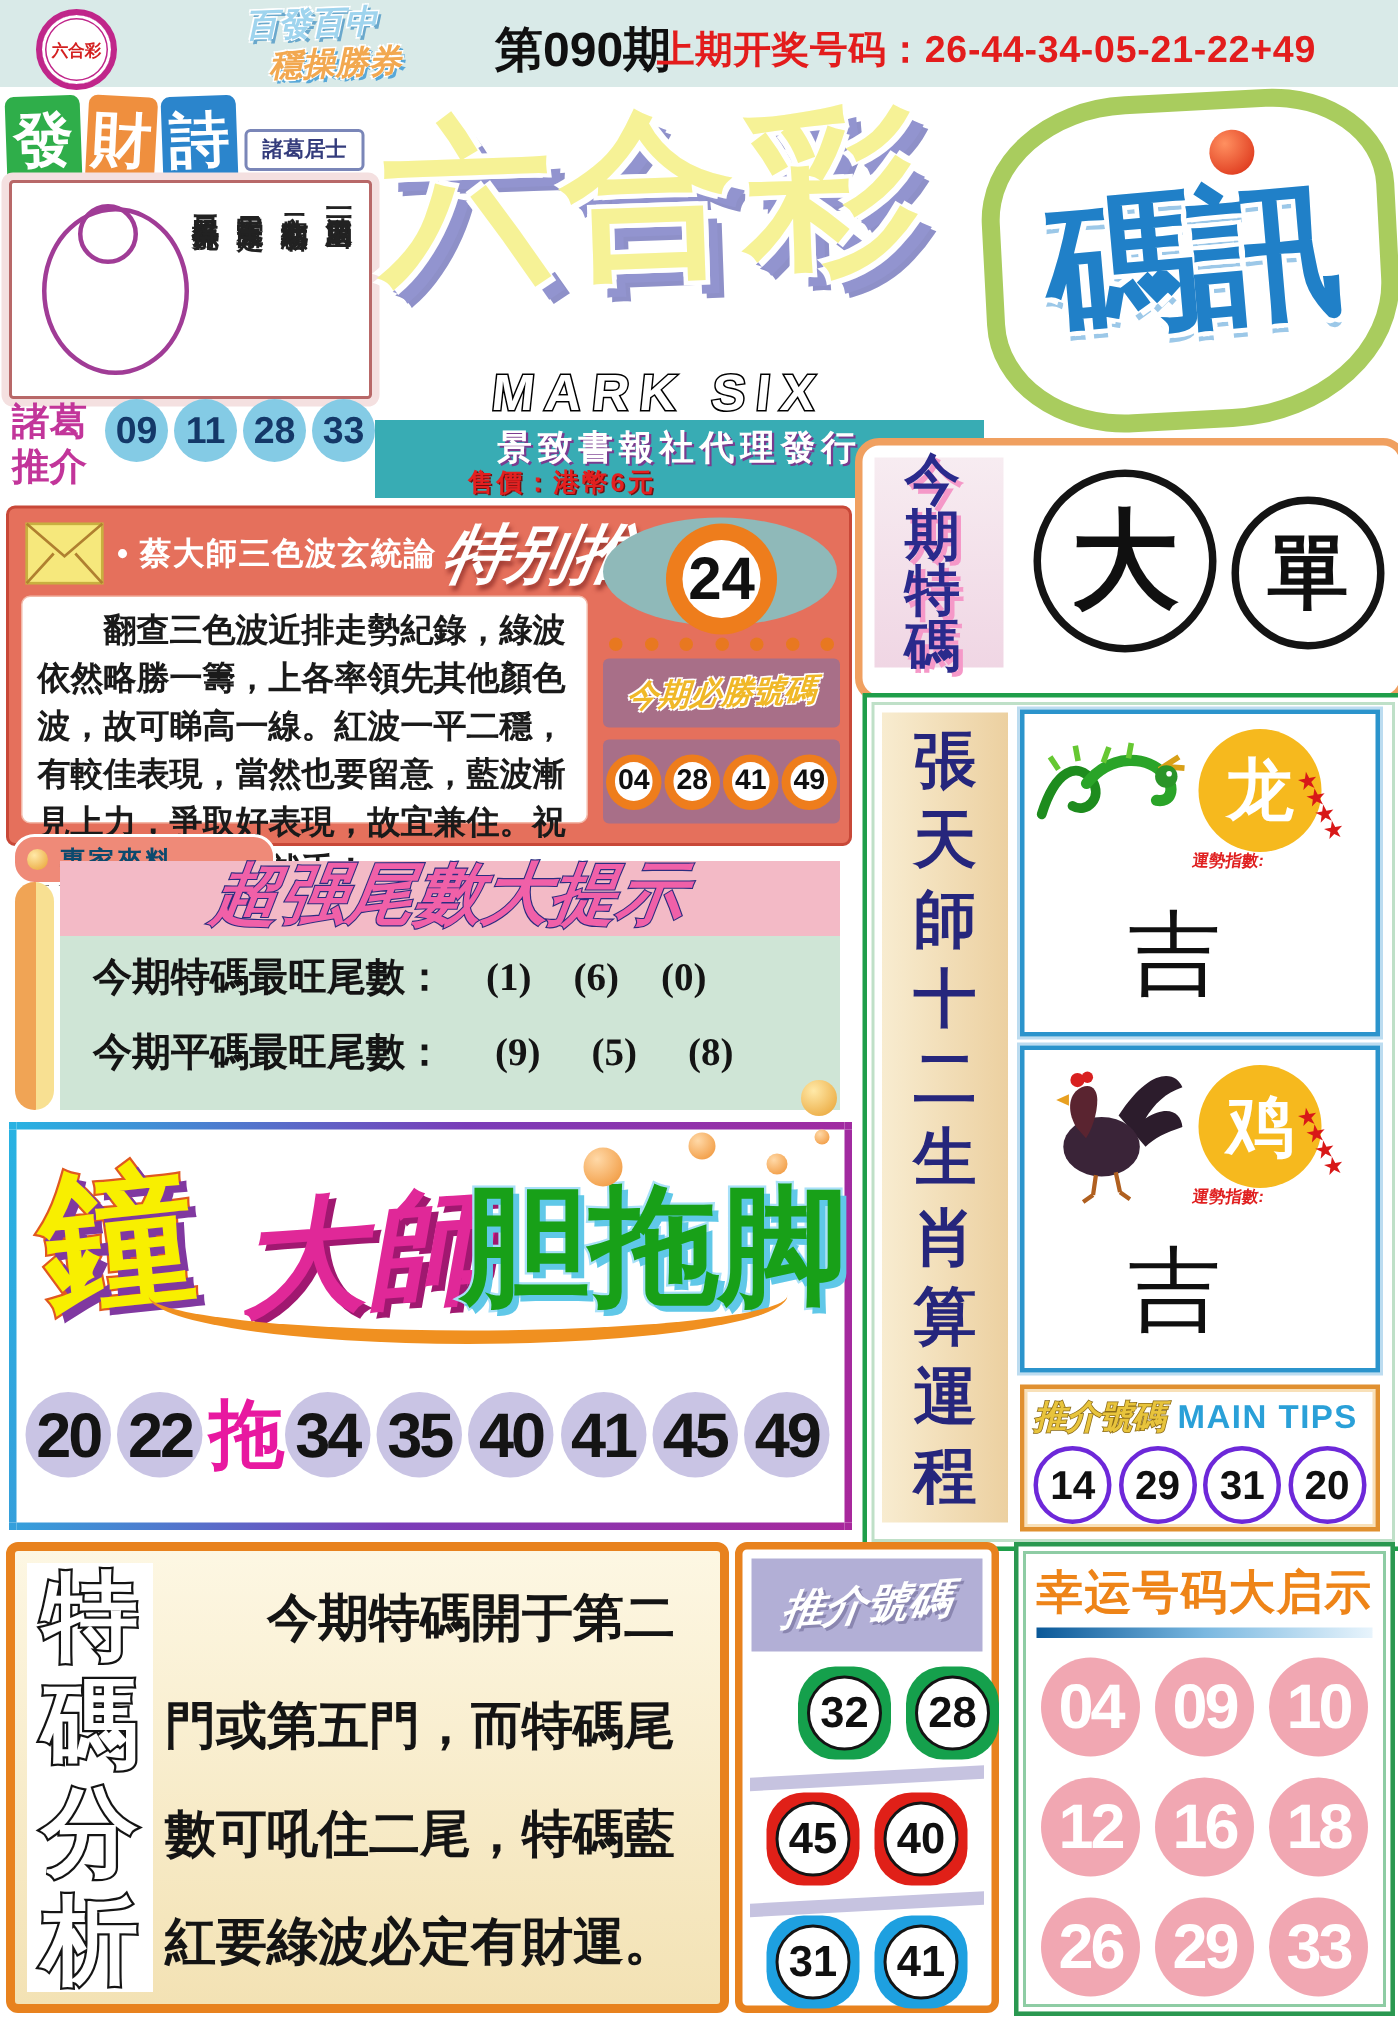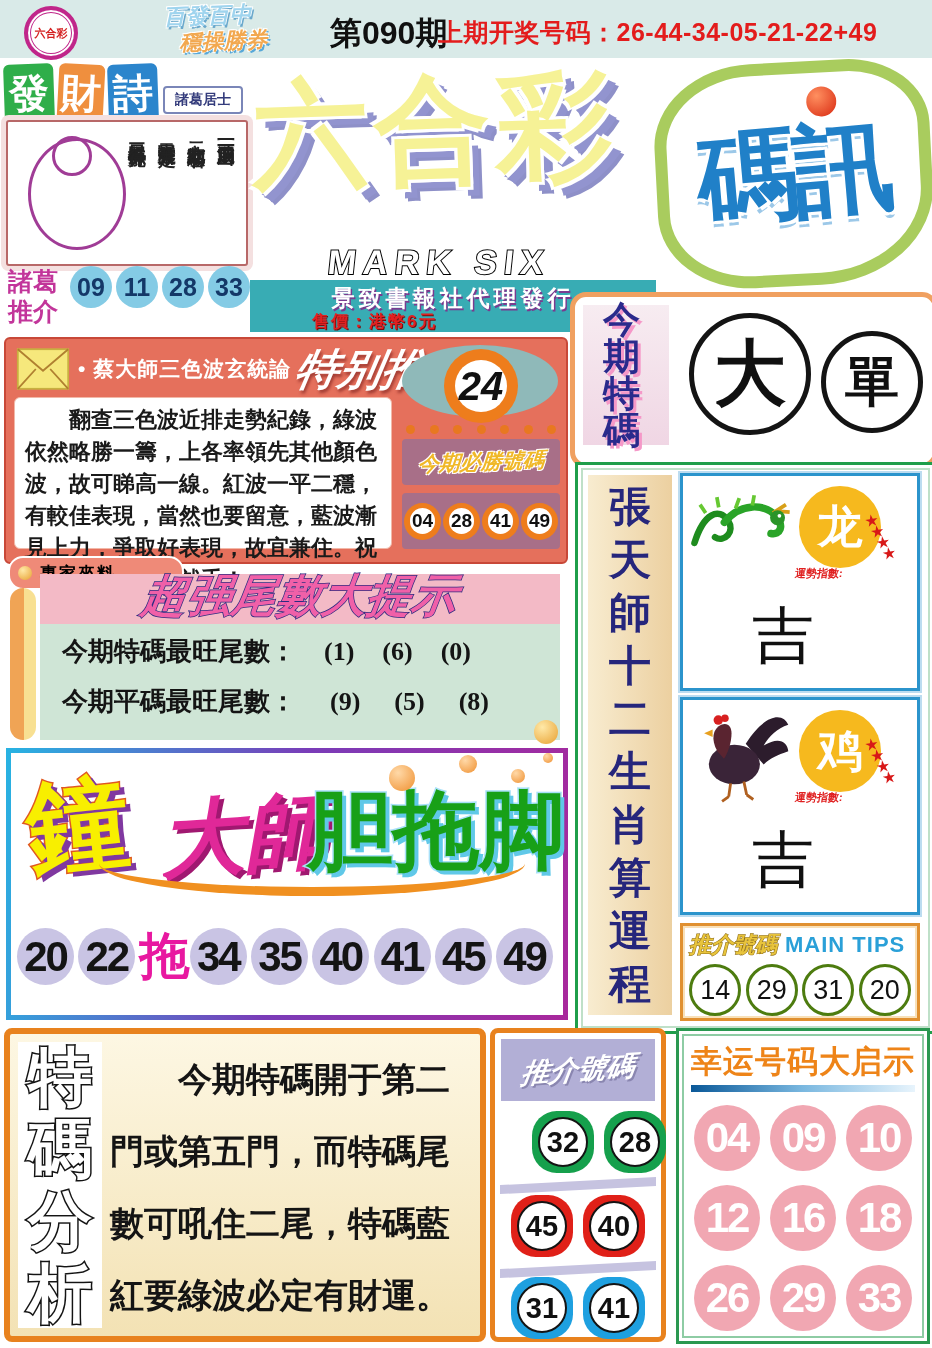--- a/index.html
+++ b/index.html
@@ -77,36 +77,36 @@
     transform:skewX(-10deg);text-shadow:2px 3px 3px rgba(110,20,20,.55);white-space:nowrap;}
   .si-body{left:8px;top:58px;width:378px;height:152px;background:#fff;border:1px solid #f2b8a8;
     border-radius:6px;padding:6px 10px;box-sizing:border-box;font-size:22px;line-height:32px;
     font-weight:700;color:#1a1a1a;text-indent:44px;}
   .si-right{left:396px;top:6px;width:158px;height:210px;}
   .si-ellipse{left:0;top:0;width:156px;height:72px;background:#8fb9b9;border-radius:50%;}
   .pool{position:relative;border-radius:50%;background:#ee7d1c;display:flex;align-items:center;justify-content:center;}
   .pool::before{content:"";position:absolute;inset:15%;background:#fff;border-radius:50%;}
   .pool b{position:relative;z-index:1;color:#101010;}
   .pool-big{left:42px;top:4px;width:74px;height:74px;}
-  .pool-big b{font-size:40px;font-style:italic;}
+  .pool-big b{font-size:40px;}
   .dotrow{left:4px;top:80px;width:150px;justify-content:space-between;}
   .dot{width:9px;height:9px;border-radius:50%;background:#e87820;}
   .win-label-box{left:0;top:94px;width:158px;height:46px;background:#a86f88;border-radius:4px;}
   .win-label{font-size:21px;font-weight:900;font-style:italic;color:#f0b828;white-space:nowrap;
     text-shadow:-1px -1px 0 #fff,1px -1px 0 #fff,-1px 1px 0 #fff,1px 1px 0 #fff;transform:skewX(-6deg) rotate(-2deg);}
   .win-balls{left:0;top:148px;width:158px;height:56px;background:#a86f88;border-radius:4px;gap:2px;
     justify-content:center;}
   .pool-sm{width:37px;height:37px;}
   .pool-sm b{font-size:19px;font-weight:800;}
 
   
   .tab{left:8px;top:556px;width:172px;height:30px;background:#ef8a78;border:2px solid #fff;
     border-radius:15px;}
   .tab-dot{width:14px;height:14px;border-radius:50%;background:radial-gradient(circle at 35% 30%,#ffe9a8,#e8a030);margin:0 8px 0 8px;}
-  .tab-label{font-size:17px;font-weight:800;color:#000000;letter-spacing:2px;}
+  .tab-label{font-size:17px;font-weight:800;color:#0c4a6e;letter-spacing:2px;}
   .vbar{left:10px;top:588px;width:26px;height:152px;border-radius:13px;
     background:linear-gradient(90deg,#f0a455 55%,#f8e092 55%);}
   .pink-band{left:40px;top:574px;width:520px;height:50px;background:#f3bac6;}
   .mint{left:40px;top:624px;width:520px;height:116px;background:#cfe5d6;}
   .tt-title{left:142px;top:566px;font-size:45px;font-weight:900;font-style:italic;color:#f060a8;
     -webkit-text-stroke:1.5px #2c2c80;paint-order:stroke fill;transform:skewX(-8deg);white-space:nowrap;}
   .tt-row{left:62px;gap:34px;font-size:26px;font-weight:800;color:#141414;}
   .tt-val{font-family:"Liberation Serif","DejaVu Serif",serif;font-weight:700;}
   .gold-ball{left:534px;top:720px;width:24px;height:24px;border-radius:50%;
     background:radial-gradient(circle at 35% 30%,#ffe9a8,#e8a030);}
@@ -147,22 +147,22 @@
     transform:skewX(-8deg);}
   .ji{position:absolute;left:0;top:118px;width:200px;text-align:center;font-size:62px;color:#101010;
     font-family:"Liberation Serif","DejaVu Serif",serif;}
   .tips-box{left:102px;top:458px;width:240px;height:98px;border:3px solid #e09030;
     box-shadow:inset 0 0 0 2px #f8e0b8;box-sizing:border-box;}
   .tips-head{left:6px;top:4px;gap:8px;}
   .tips-label{font-size:22px;font-weight:900;font-style:italic;color:#e8c43c;
     -webkit-text-stroke:1px #8a6a18;paint-order:stroke fill;}
   .tips-en{font-size:22px;font-weight:900;color:#2aa0d8;letter-spacing:1px;}
   .tip-row{left:4px;top:38px;width:226px;justify-content:space-around;}
-  .tip-circle{width:46px;height:46px;border:3px solid #4d7c0f;border-radius:50%;background:#fff;
-    font-size:27px;font-weight:400;color:#101010;}
+  .tip-circle{width:46px;height:46px;border:3px solid #6d28d9;border-radius:50%;background:#fff;
+    font-size:27px;font-weight:700;color:#101010;}
 
   
   .ana{left:4px;top:1028px;width:482px;height:314px;border:6px solid #e8821e;border-radius:8px;
     background:linear-gradient(180deg,#fdf7e3,#f3e2b4);box-sizing:border-box;}
   .ana-strip{left:8px;top:8px;width:84px;height:286px;background:#fff;}
   .ana-title{width:70px;font-size:64px;line-height:72px;font-weight:900;color:#fff;
     -webkit-text-stroke:3px #141414;paint-order:stroke fill;word-break:break-all;text-align:center;}
   .ana-body{left:100px;top:10px;width:362px;font-size:34px;line-height:72px;font-weight:600;
     color:#141414;text-indent:68px;font-family:"Liberation Serif","DejaVu Serif",serif;}
   .rec{left:490px;top:1028px;width:176px;height:314px;border:5px solid #e8821e;border-radius:8px;

